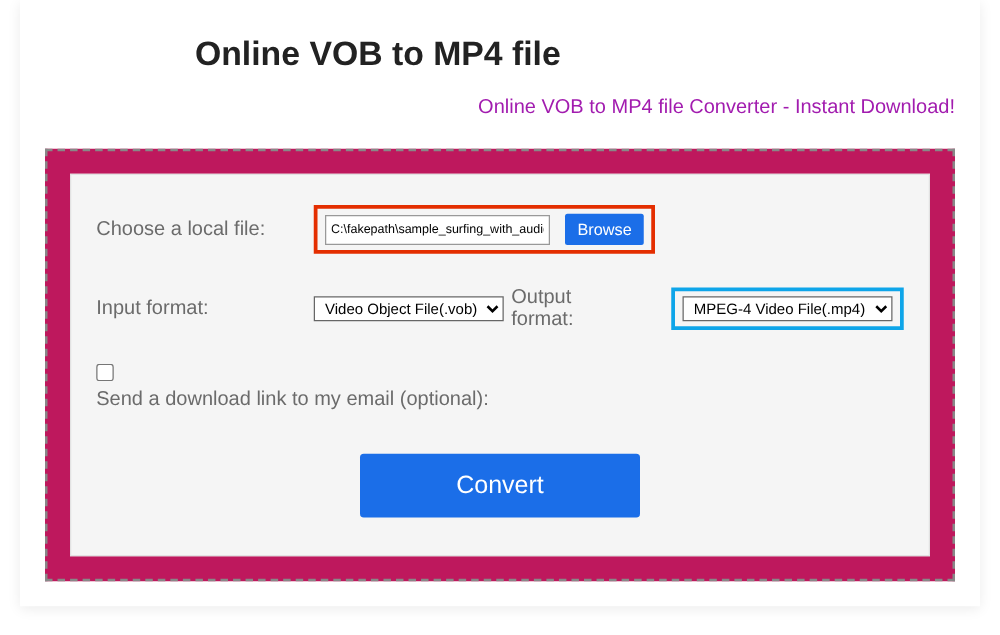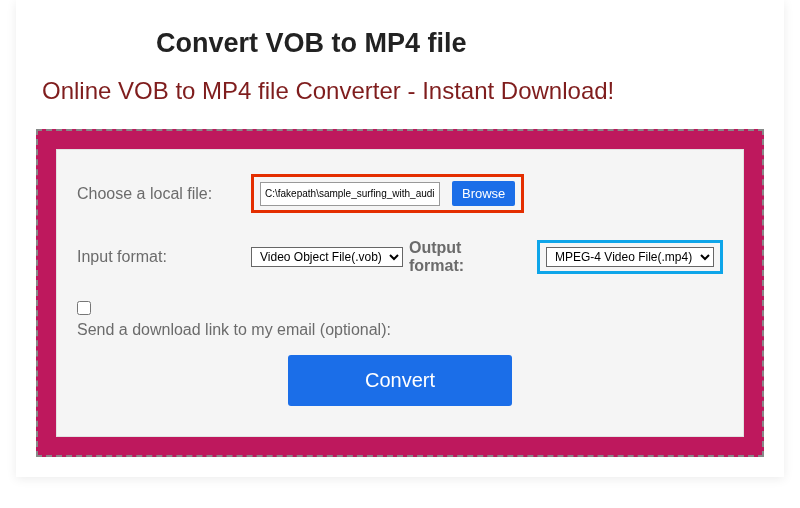--- a/index.html
+++ b/index.html
@@ -19,25 +19,26 @@
       position: relative;
     }
     .title {
       font-size: 27px;
       font-weight: 700;
       color: #222;
       margin-left: 120px;
       margin-bottom: 18px;
     }
     .subtitle {
-      font-size: 24px;
+      font-size: 16px;
       font-weight: 300;
-      color: #7f1d1d;
+      color: #a21caf;
       margin-bottom: 24px;
       margin-left: 6px;
+      text-align: right;
     }
     .panel {
       border: 2px dashed #888;
       background: #be185d;
       padding: 18px;
     }
     .inner {
       background: #f5f5f5;
       border: 1px solid #e2e2e2;
       padding: 24px 20px 30px 20px;
@@ -86,31 +87,30 @@
       background: #fff;
       padding: 1px 4px;
       font-family: Arial, sans-serif;
     }
     .select.input-fmt { width: 168px; }
     .out-label {
       font-size: 16px;
       color: #6b6b6b;
       margin-left: 0;
       margin-right: 44px;
-      font-weight: bold;
     }
     .out-wrap {
       display: inline-flex;
       border: 3px solid #0ea5e9;
       padding: 4px 6px;
     }
     .select.output-fmt { width: 168px; }
     .checkbox-row {
       display: block;
-      margin-bottom: 16px;
+      margin-bottom: 34px;
     }
     .checkbox {
       width: 14px;
       height: 14px;
       margin-bottom: 6px;
       display: block;
     }
     .checkbox-label {
       font-size: 16px;
       color: #6b6b6b;
@@ -127,21 +127,21 @@
       padding: 14px 0;
       width: 224px;
       border-radius: 3px;
       cursor: pointer;
     }
   </style>
 </head>
 <body>
 
 <div class="card">
-  <h1 class="title">Convert VOB to MP4 file</h1>
+  <h1 class="title">Online VOB to MP4 file</h1>
   <div class="subtitle">Online VOB to MP4 file Converter - Instant Download!</div>
 
   <div class="panel">
     <div class="inner">
 
       <div class="row">
         <span class="label">Choose a local file:</span>
         <span class="file-wrap">
           <input type="text" class="file-input" value="C:\fakepath\sample_surfing_with_audio.vob" style="">
           <button class="browse-btn">Browse</button>

